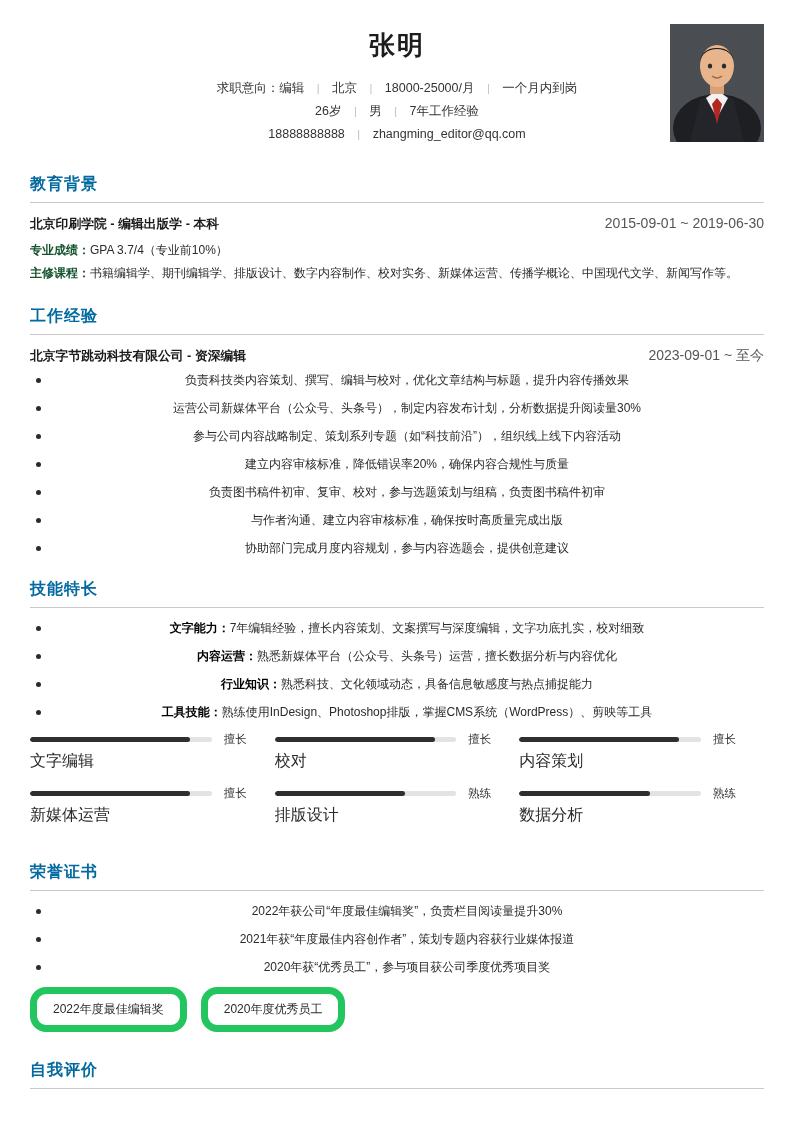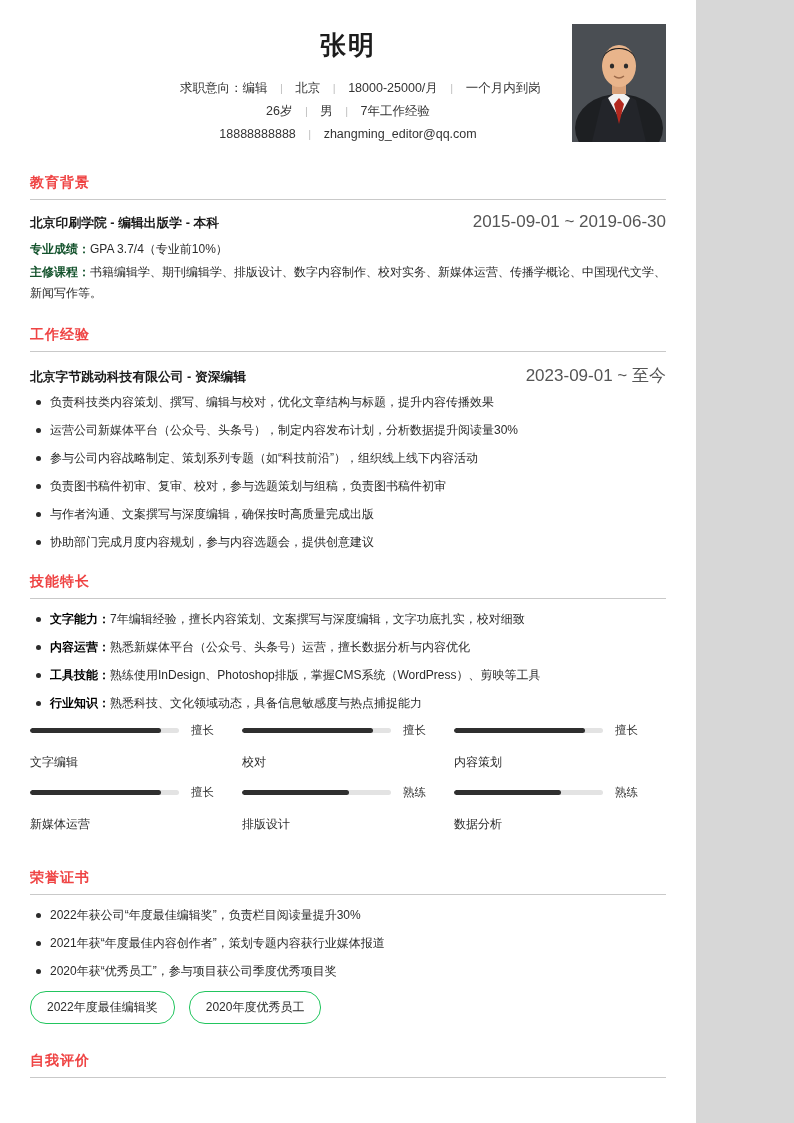--- a/index.html
+++ b/index.html
@@ -5,21 +5,21 @@
   html, body {
     margin: 0;
     padding: 0;
     background: #d7d7d7;
   }
   body {
     font-family: "Liberation Sans", "DejaVu Sans", sans-serif;
     -webkit-font-smoothing: antialiased;
   }
   .page {
-    width: 696px;
+    width: 794px;
     height: 1123px;
     background: #ffffff;
     position: relative;
     overflow: hidden;
     box-sizing: border-box;
     padding: 0;
   }
   .inner {
     padding: 22px 30px 0 30px;
   }
@@ -61,23 +61,23 @@
     height: 118px;
     background: linear-gradient(170deg, #5d6166 0%, #3f4348 60%, #2f3337 100%);
     overflow: hidden;
   }
   .photo svg { display:block; }
   
   .section {
     margin-top: 22px;
   }
   .section-title {
-    font-size: 14px;
+    font-size: 16px;
     font-weight: bold;
-    color: #ef4444;
+    color: #0369a1;
     padding-bottom: 7px;
     letter-spacing: 1px;
   }
   .rule {
     height: 1px;
     background: #c9c9c9;
     margin-bottom: 12px;
   }
   .entry {
     margin-bottom: 6px;
@@ -87,21 +87,21 @@
     justify-content: space-between;
     align-items: baseline;
     margin-bottom: 7px;
   }
   .entry-title {
     font-size: 12.8px;
     font-weight: bold;
     color: #1b1b1b;
   }
   .entry-date {
-    font-size: 17px;
+    font-size: 14px;
     color: #555;
     white-space: nowrap;
   }
   .kv {
     font-size: 12px;
     color: #2a2a2a;
     line-height: 21px;
     margin-bottom: 2px;
   }
   .kv b {
@@ -113,20 +113,21 @@
     margin: 4px 0 10px 0;
     padding: 0;
   }
   ul.bullets li {
     position: relative;
     padding-left: 20px;
     font-size: 12px;
     color: #2a2a2a;
     line-height: 17px;
     margin-bottom: 11px;
+    text-align: center;
   }
   ul.bullets li:before {
     content: "";
     position: absolute;
     left: 6px;
     top: 6px;
     width: 5px;
     height: 5px;
     border-radius: 50%;
     background: #2b2b2b;
@@ -162,33 +163,33 @@
     background: #2f2f2f;
     border-radius: 3px;
   }
   .bar-level {
     font-size: 11.5px;
     color: #333;
     margin-left: 12px;
     white-space: nowrap;
   }
   .skill-name {
-    font-size: 12px;
+    font-size: 16px;
     color: #2a2a2a;
-    margin-top: 16px;
+    margin-top: 4px;
   }
   
   .tags {
     display: flex;
     flex-wrap: wrap;
     margin-top: 10px;
     margin-bottom: 4px;
   }
   .tag {
-    border: 1px solid #22c55e;
+    border: 7px solid #22c55e;
     border-radius: 16px;
     padding: 7px 16px;
     font-size: 12px;
     color: #2a2a2a;
     margin-right: 14px;
     margin-bottom: 8px;
     background: #fff;
   }
   .last-section { margin-top: 20px; }
 </style>
@@ -268,41 +269,42 @@
 
       <div class="exp-block">
         <div class="entry-head">
           <div class="entry-title">北京字节跳动科技有限公司 - 资深编辑</div>
           <div class="entry-date">2023-09-01 ~ 至今</div>
         </div>
         <ul class="bullets">
           <li>负责科技类内容策划、撰写、编辑与校对，优化文章结构与标题，提升内容传播效果</li>
           <li>运营公司新媒体平台（公众号、头条号），制定内容发布计划，分析数据提升阅读量30%</li>
           <li>参与公司内容战略制定、策划系列专题（如“科技前沿”），组织线上线下内容活动</li>
+          <li>建立内容审核标准，降低错误率20%，确保内容合规性与质量</li>
         </ul>
       </div>
 
       <div class="exp-block">
         <ul class="bullets">
           <li>负责图书稿件初审、复审、校对，参与选题策划与组稿，负责图书稿件初审</li>
-          <li>与作者沟通、文案撰写与深度编辑，确保按时高质量完成出版</li>
+          <li>与作者沟通、建立内容审核标准，确保按时高质量完成出版</li>
           <li>协助部门完成月度内容规划，参与内容选题会，提供创意建议</li>
         </ul>
       </div>
     </div>
 
     <div class="section">
       <div class="section-title">技能特长</div>
       <div class="rule"></div>
 
       <ul class="bullets">
         <li><b>文字能力：</b><span>7年编辑经验，擅长内容策划、文案撰写与深度编辑，文字功底扎实，校对细致</span></li>
         <li><b>内容运营：</b><span>熟悉新媒体平台（公众号、头条号）运营，擅长数据分析与内容优化</span></li>
+        <li><b>行业知识：</b><span>熟悉科技、文化领域动态，具备信息敏感度与热点捕捉能力</span></li>
         <li><b>工具技能：</b><span>熟练使用InDesign、Photoshop排版，掌握CMS系统（WordPress）、剪映等工具</span></li>
-        <li><b>行业知识：</b><span>熟悉科技、文化领域动态，具备信息敏感度与热点捕捉能力</span></li>
       </ul>
 
       <div class="skill-grid">
         <div class="skill-cell">
           <div class="skill-bar-row">
             <div class="bar-track">
                 <div class="bar-fill" style="width: 88%;"></div>
               </div>
             <div class="bar-level">擅长</div>
           </div>

